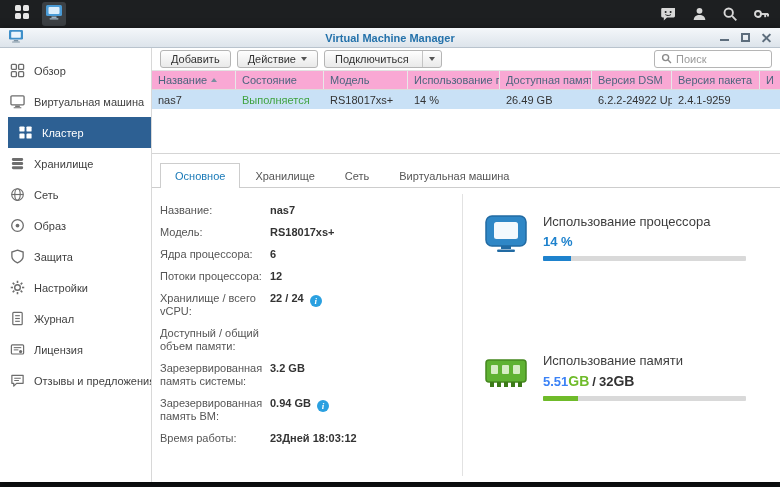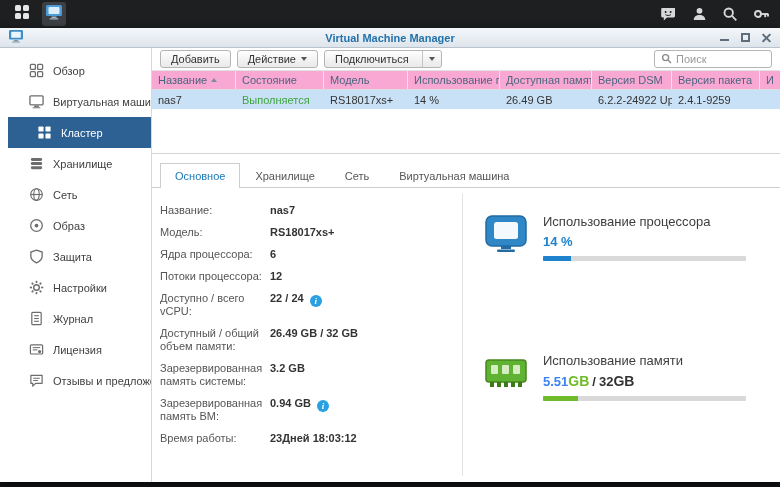--- a/index.html
+++ b/index.html
@@ -26,21 +26,21 @@
   .wc-min::after { content:""; position:absolute; left:1px; right:1px; bottom:2px; height:2px; background:#5d6d7c; }
   .wc-max::after { content:""; position:absolute; inset:1px; border:2px solid #5d6d7c; }
   .wc-close::before, .wc-close::after { content:""; position:absolute; left:0; top:5px; width:11px; height:2px; background:#5d6d7c; }
   .wc-close::before { transform:rotate(45deg); }
   .wc-close::after  { transform:rotate(-45deg); }
 
   .win-body { flex:1; display:flex; min-height:0; }
 
   
   .sidebar { width:152px; flex:none; background:#fff; border-right:1px solid #d8d8d8; padding-top:7px; }
-  .side-item { height:31px; display:flex; align-items:center; gap:9px; padding-left:29px;
+  .side-item { height:31px; display:flex; align-items:center; gap:9px; padding-left:10px;
                font-size:11px; color:#3f3f3f; cursor:pointer; white-space:nowrap; overflow:hidden; }
   .side-item .side-icon { color:#6d6d6d; flex:none; display:flex; }
   .side-item.selected { background:#2d6093; color:#fff;margin-left:8px; }
   .side-item.selected .side-icon { color:#fff; }
 
   
   .main { flex:1; display:flex; flex-direction:column; min-width:0; }
 
   .toolbar { height:22px; flex:none; display:flex; align-items:center; gap:6px; padding:0 8px 0 8px; }
   .btn { height:18px; display:inline-flex; align-items:center; gap:5px; padding:0 10px;
@@ -398,26 +398,25 @@
               </div>
               <div class="drow">
                 <span class="dlabel">Ядра процессора:</span>
                 <span class="dvalue">6</span>
               </div>
               <div class="drow">
                 <span class="dlabel">Потоки процессора:</span>
                 <span class="dvalue">12</span>
               </div>
               <div class="drow">
-                <span class="dlabel">Доступно / всего vCPU:</span>
+                <span class="dlabel">Хранилище / всего vCPU:</span>
                 <span class="dvalue"><span>22 / 24</span><span class="info-icon">i</span></span>
               </div>
               <div class="drow">
                 <span class="dlabel">Доступный / общий объем памяти:</span>
-                <span class="dvalue">26.49 GB / 32 GB</span>
               </div>
               <div class="drow">
                 <span class="dlabel">Зарезервированная память системы:</span>
                 <span class="dvalue">3.2 GB</span>
               </div>
               <div class="drow">
                 <span class="dlabel">Зарезервированная память ВМ:</span>
                 <span class="dvalue"><span>0.94 GB</span><span class="info-icon">i</span></span>
               </div>
               <div class="drow">

